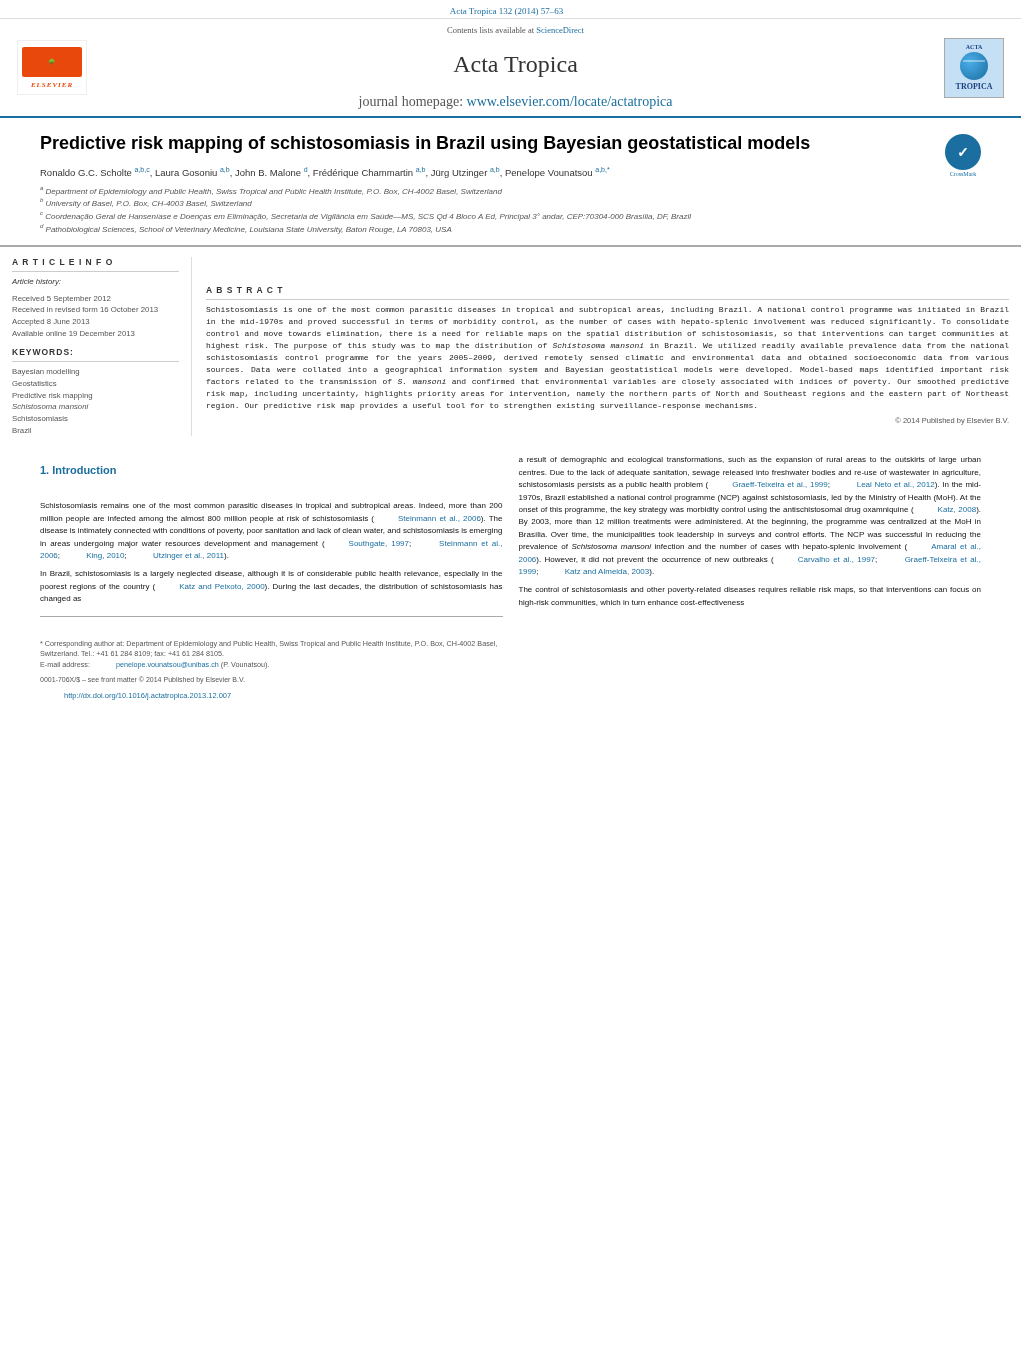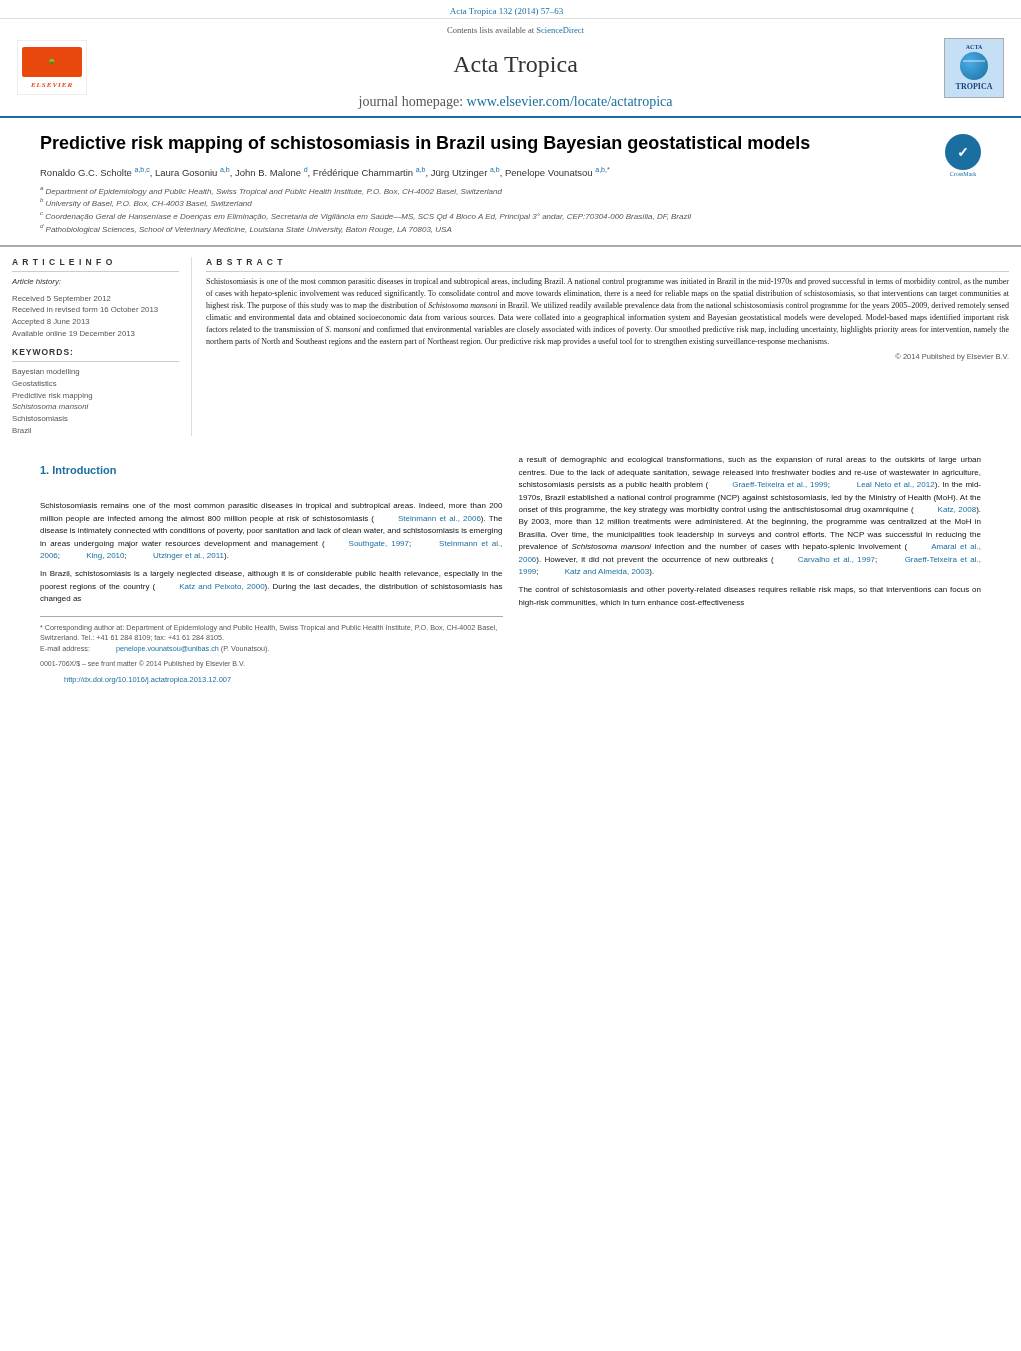--- a/index.html
+++ b/index.html
@@ -207,26 +207,27 @@
       font-size: 7.8px;
       font-family: Arial, sans-serif;
       color: #555;
       line-height: 1.5;
     }
     .keyword-item.italic { font-style: italic; }
 
     
     .abstract-section {
       margin-bottom: 8px;
+      margin-top: 28px;
     }
     .abstract-text {
       font-size: 8px;
       line-height: 1.5;
       color: #222;
-      font-family: Liberation Serif, serif;
+      font-family: Liberation Mono, monospace;
       text-align: justify;
     }
     .copyright-line {
       font-size: 7.5px;
       color: #555;
       text-align: right;
       margin-top: 4px;
       font-family: Arial, sans-serif;
     }
 
@@ -254,21 +255,21 @@
       font-size: 8px;
       line-height: 1.55;
       text-align: justify;
       color: #111;
       margin-bottom: 6px;
     }
     .paragraph a, .inline-link { color: #1a6ea0; text-decoration: none; margin-left: 24px; }
     .footnote-area {
       border-top: 1px solid #aaa;
       margin-top: 10px;
-      padding-top: 6px;
+      padding-top: 22px;
       font-size: 7.2px;
       color: #555;
       line-height: 1.5;
     }
     .footnote-area a { color: #1a6ea0; text-decoration: none; }
     .doi-line {
       font-size: 7.5px;
       color: #1a6ea0;
       margin-top: 4px;
     }

